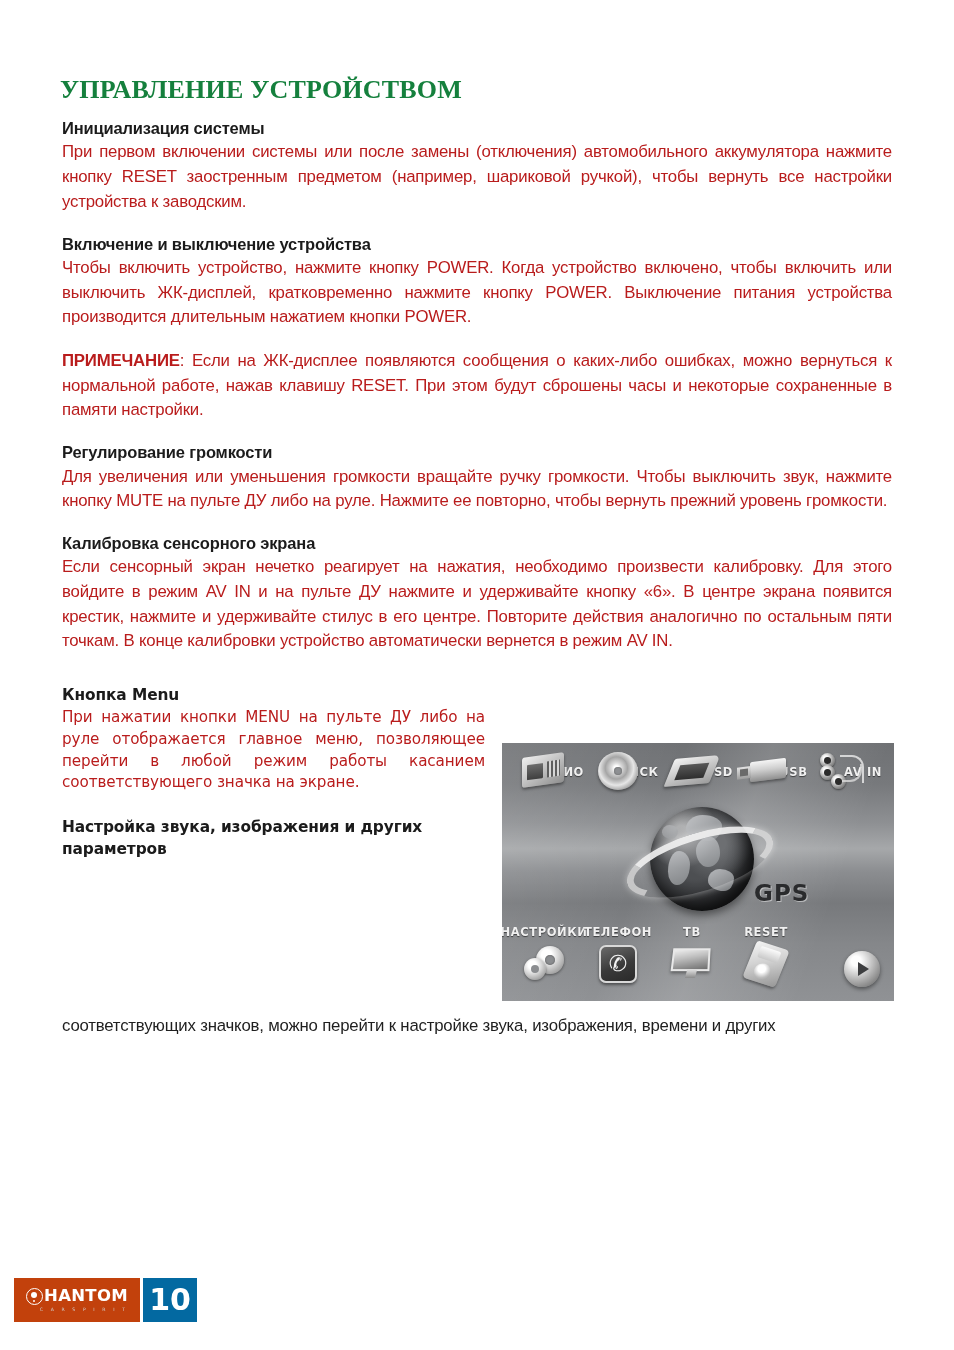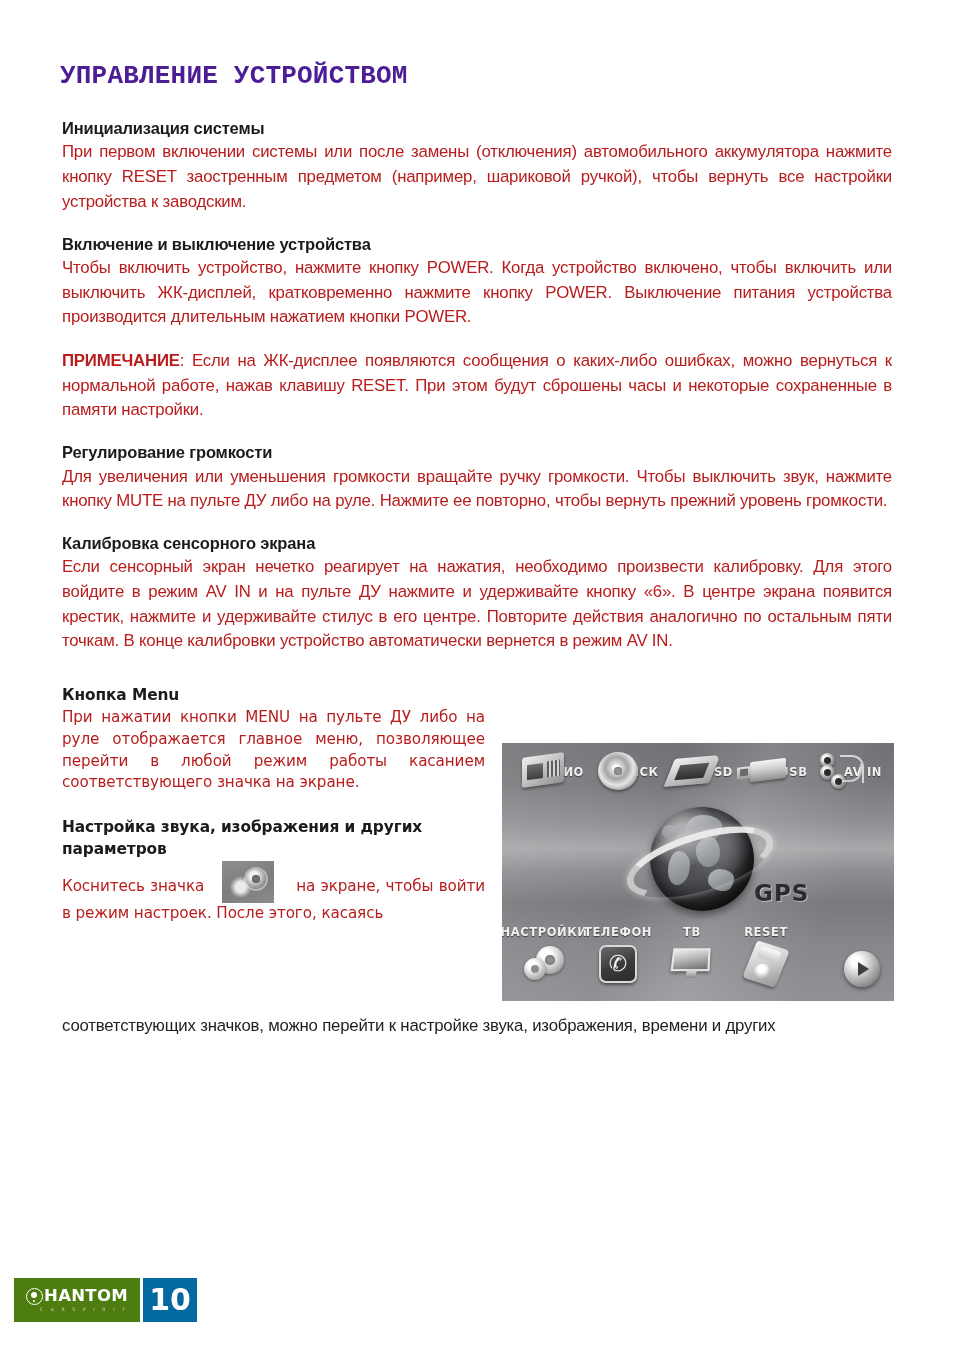--- a/index.html
+++ b/index.html
@@ -19,26 +19,26 @@
 
   .page {
     position: absolute;
     inset: 0;
   }
 
   
   .page-title {
     position: absolute;
     left: 60px;
-    top: 44px;
-    font-family: Liberation Mono, monospace;
+    top: 58px;
+    font-family: Liberation Serif, serif;
     font-size: 26px;
     font-weight: bold;
     letter-spacing: 0.2px;
-    color: #4c1d95;
+    color: #15803d;
   }
 
   
   .body-col {
     position: absolute;
     left: 62px;
     top: 118px;
     width: 830px;
   }
 
@@ -415,21 +415,21 @@
   .footer {
     position:absolute;
     left:14px;
     top:1278px;
     height:44px;
     display:flex;
     align-items:stretch;
   }
   .logo-box {
     width:126px;
-    background:#4d7c0f;
+    background:#c2410c;
     display:flex;
     flex-direction:column;
     align-items:center;
     justify-content:center;
     padding: 4px 4px;
     box-sizing:border-box;
   }
   .logo-row { display:flex; align-items:center; }
   .logo-mark {
     width:17px; height:17px; border-radius:50%;
@@ -508,21 +508,20 @@
       <div class="sec-body">Если сенсорный экран нечетко реагирует на нажатия, необходимо произвести калибровку. Для этого войдите в режим AV  IN и на пульте ДУ нажмите и удерживайте кнопку «6». В центре экрана появится крестик, нажмите и удерживайте стилус в его центре. Повторите действия аналогично по остальным пяти точкам. В конце калибровки устройство автоматически вернется в режим AV IN.</div>
     </div>
 
     <div class="sec narrow" style="margin-top:30px;">
       <div class="sec-head">Кнопка Menu</div>
       <div class="sec-body">При нажатии кнопки MENU на пульте ДУ либо на руле отображается главное меню, позволяющее перейти в любой режим работы касанием соответствующего значка на экране.</div>
     </div>
 
     <div class="sec narrow" style="margin-top:22px;">
       <div class="sec-head">Настройка звука, изображения и других параметров</div>
-      <div class="sec-body"><span>Коснитесь значка</span><span class="inline-gear"></span><span>на экране, чтобы войти в режим настроек. После этого, касаясь</span></div>
     </div>
 
   </div>
 
   <div class="tail">
     <span>соответствующих значков, можно перейти к настройке звука, изображения, времени и других</span>
   </div>
 
   <div class="device-shot">
 

